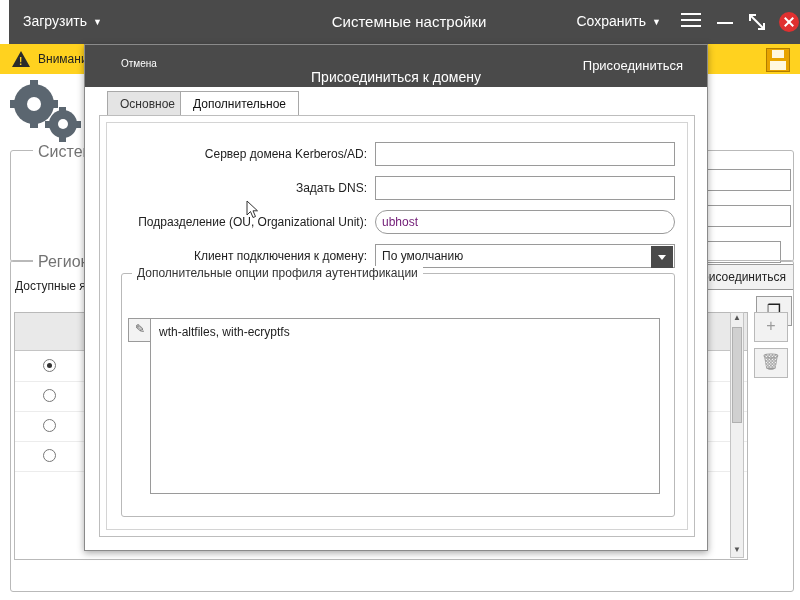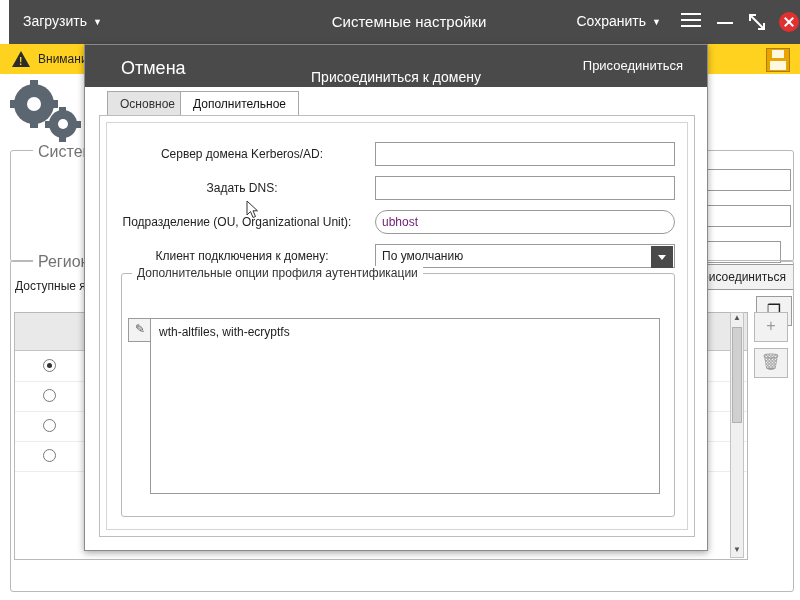--- a/index.html
+++ b/index.html
@@ -133,40 +133,40 @@
   }
 
   
   .modal {
     position: absolute; left: 84px; top: 44px; width: 622px; height: 505px;
     background: #ffffff; border: 1px solid #8a8a8a; box-shadow: 0 2px 7px rgba(0,0,0,.35);
   }
   .modalbar {
     position: absolute; left: 0; top: 0; width: 622px; height: 42px; background: #4a4a4a; color: #fff;
   }
-  .modalbar .m-cancel { position: absolute; left: 36px; top: 13px; font-size: 18px; }
+  .modalbar .m-cancel { position: absolute; left: 36px; top: 13px; font-size: 10px; }
   .modalbar .m-title { position: absolute; left: 0; top: 24px; width: 622px; text-align: center; font-size: 14px; }
   .modalbar .m-join { position: absolute; right: 24px; top: 13px; font-size: 13px; }
 
   .tabsrow { position: absolute; left: 22px; top: 46px; height: 26px; }
   .tab {
     position: absolute; top: 0; height: 25px; line-height: 25px; padding: 0 12px;
     border: 1px solid #a8a8a8; font-size: 12px; background: #e4e4e4; color: #333; box-sizing: border-box;
   }
   .tab.active { background: #ffffff; border-bottom-color: #ffffff; color: #111; }
 
   .panel {
     position: absolute; left: 14px; top: 70px; width: 594px; height: 420px;
     border: 1px solid #bdbdbd; background: #ffffff;
   }
   .panel-inner {
     position: absolute; left: 6px; top: 6px; width: 580px; height: 406px; border: 1px solid #d4d4d4;
   }
 
-  .mlabel { position: absolute; font-size: 12px; color: #222; text-align: center; }
+  .mlabel { position: absolute; font-size: 12px; color: #222; text-align: right; }
   .minput {
     position: absolute; height: 24px; border: 1px solid #9a9a9a; background: #ffffff;
     font-size: 12px; padding: 0 6px; box-sizing: border-box; line-height: 22px; color: #222;
   }
   .minput.placeholder { color: #701a75; border-radius: 12px; }
   .mselect {
     position: absolute; height: 24px; border: 1px solid #9a9a9a; background: #ffffff;
     font-size: 12px; padding: 0 6px; box-sizing: border-box; line-height: 22px; color: #222;
   }
   .selarrow {

